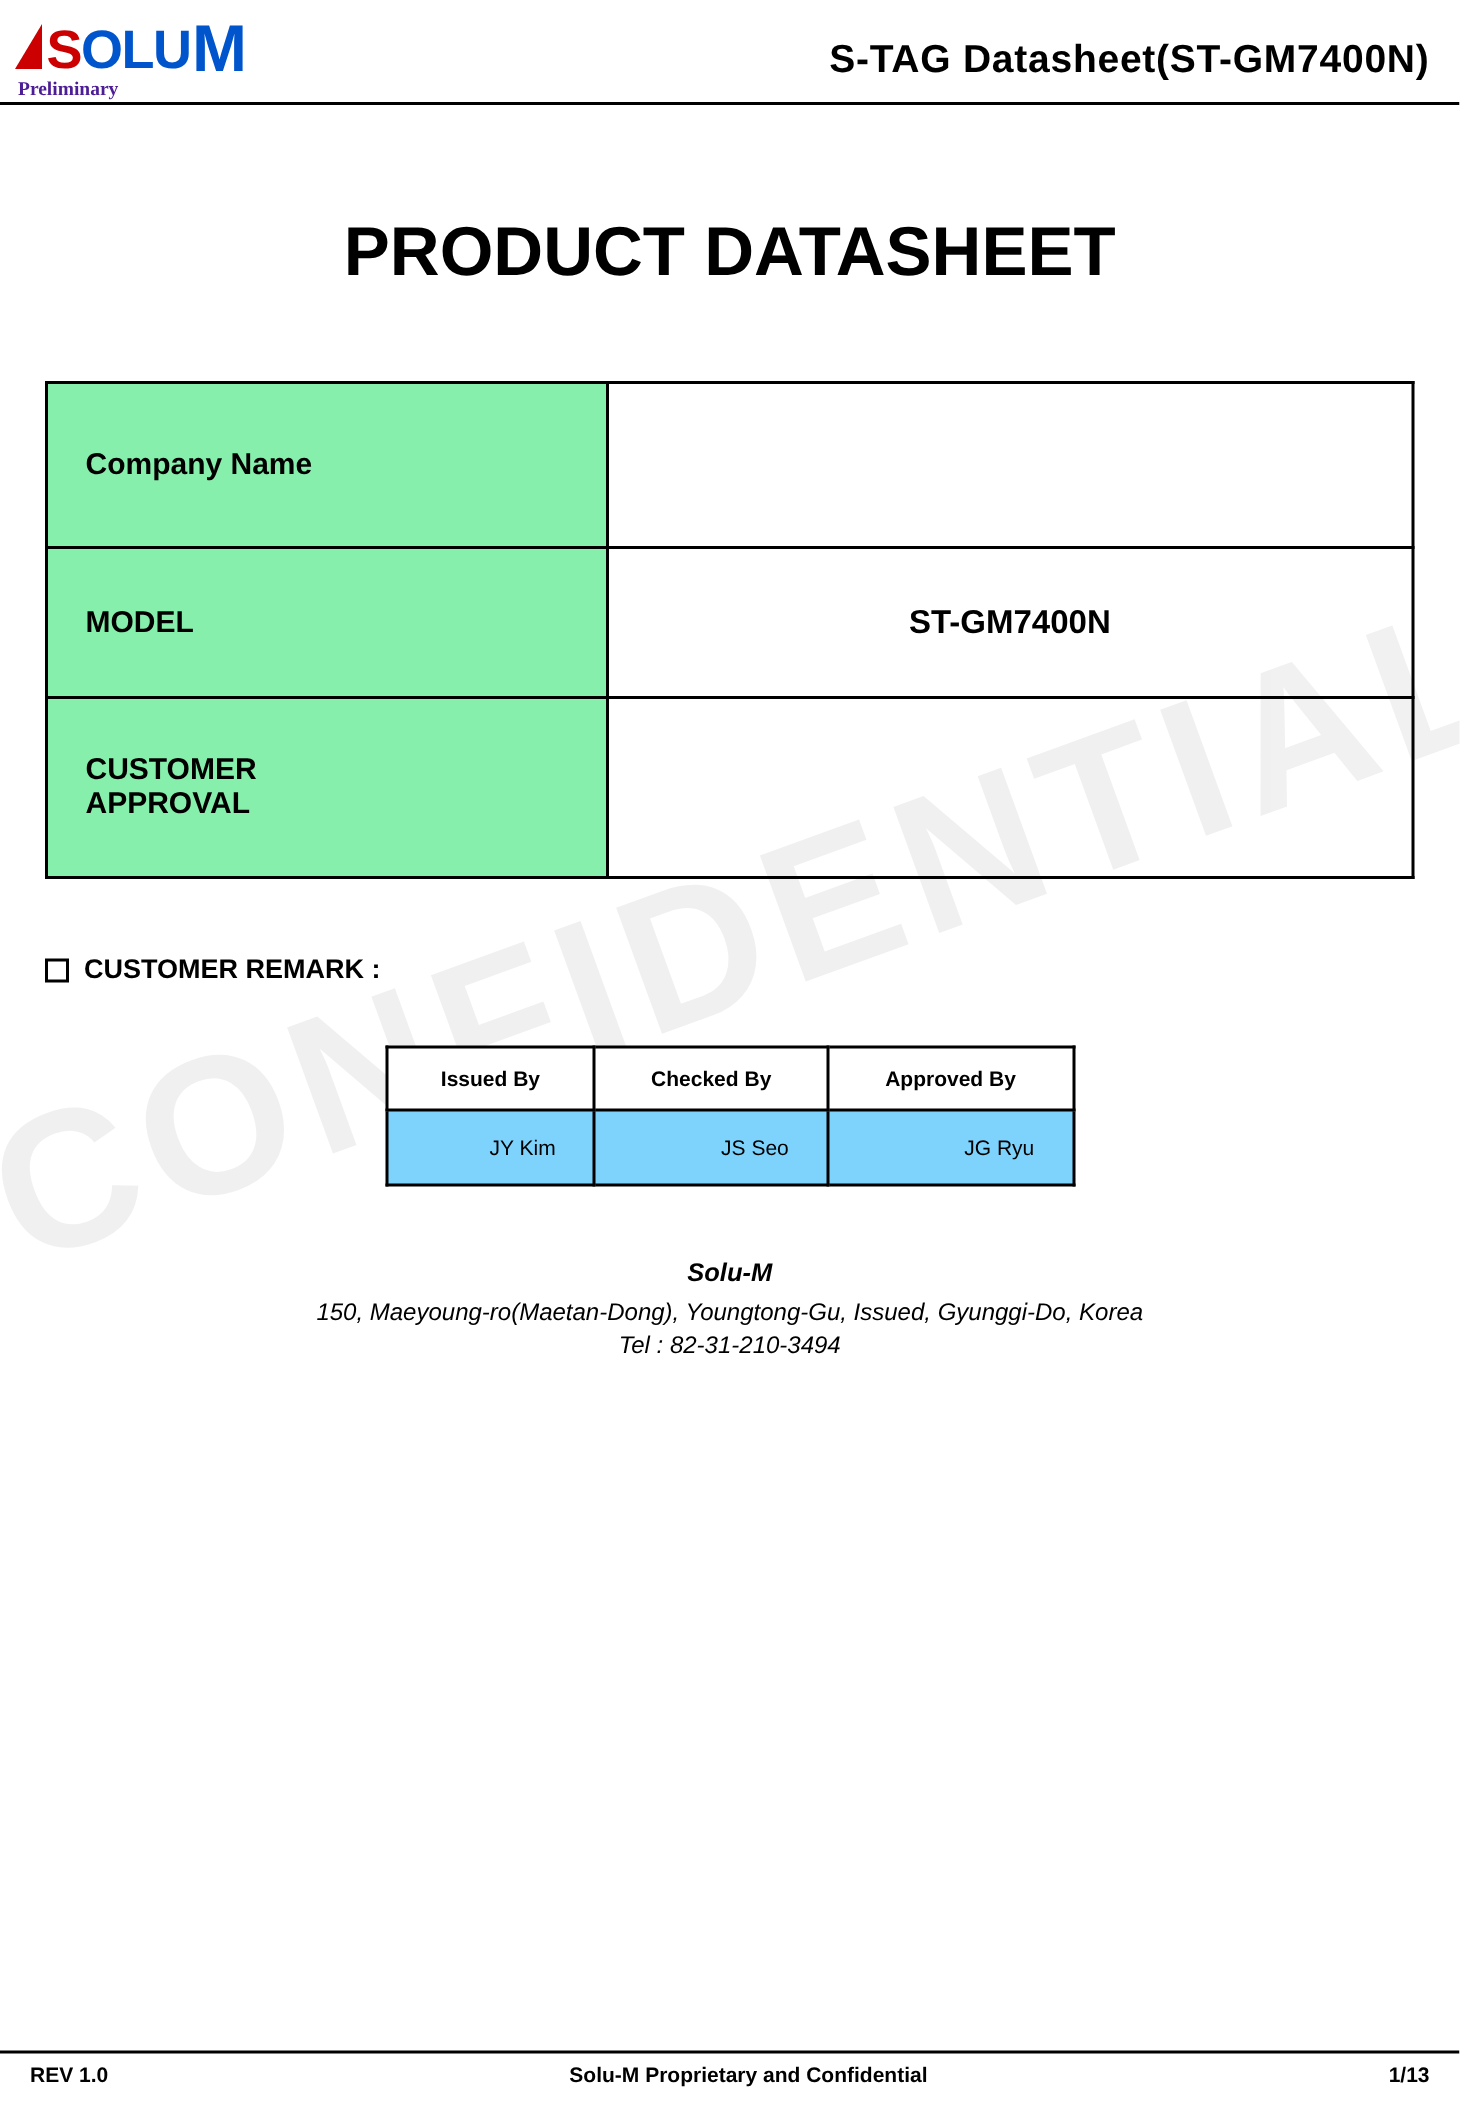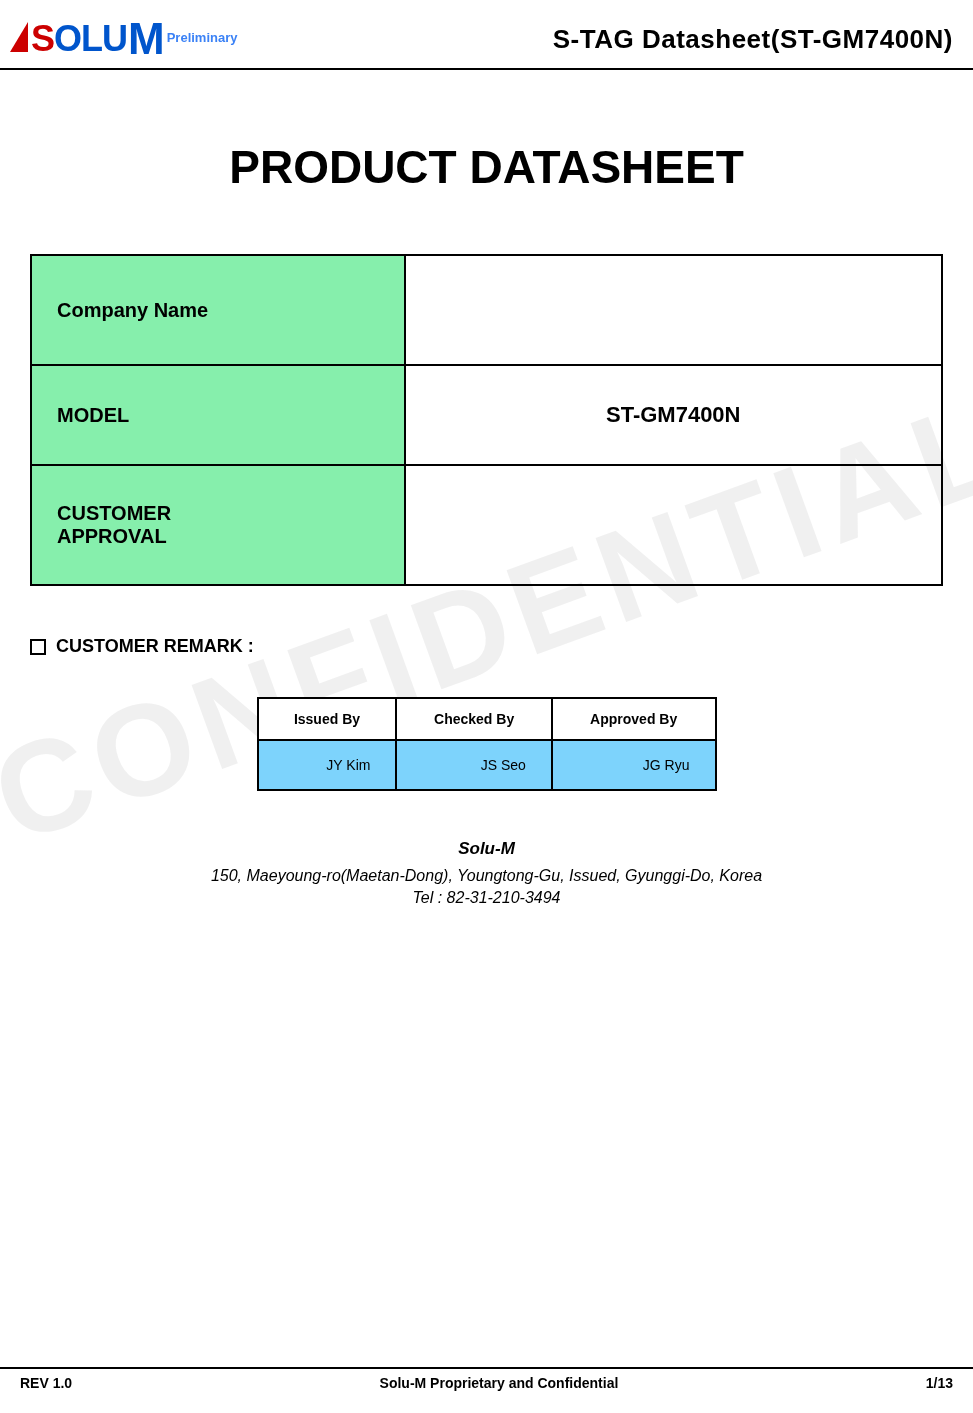--- a/index.html
+++ b/index.html
@@ -216,22 +216,22 @@
     }
 
     .bottom-center {
       text-align: center;
       flex: 1;
     }
 
     
     .logo-wrapper {
       display: flex;
-      flex-direction: row;
-      align-items: center;
+      flex-direction: column;
+      align-items: flex-start;
     }
 
     .logo-row {
       display: flex;
       align-items: center;
     }
 
     .red-triangle {
       display: inline-block;
       width: 0;
@@ -257,25 +257,26 @@
 
     .logo-text-m {
       font-size: 44px;
       font-weight: 900;
       color: #0055cc;
       line-height: 1;
       margin-left: 1px;
     }
 
     .preliminary-label {
-      color: #3b82f6;
+      color: #4c1d95;
       font-size: 13px;
       font-weight: bold;
       margin-top: -4px;
       margin-left: 2px;
+      font-family: Liberation Serif, serif;
     }
   </style>
 </head>
 <body style="position: relative;">
 
 <div class="header">
   <div class="logo-wrapper">
     <div class="logo-row">
       <span class="red-triangle"></span>
       <span class="logo-text-solu">S<span>OLU</span></span>

